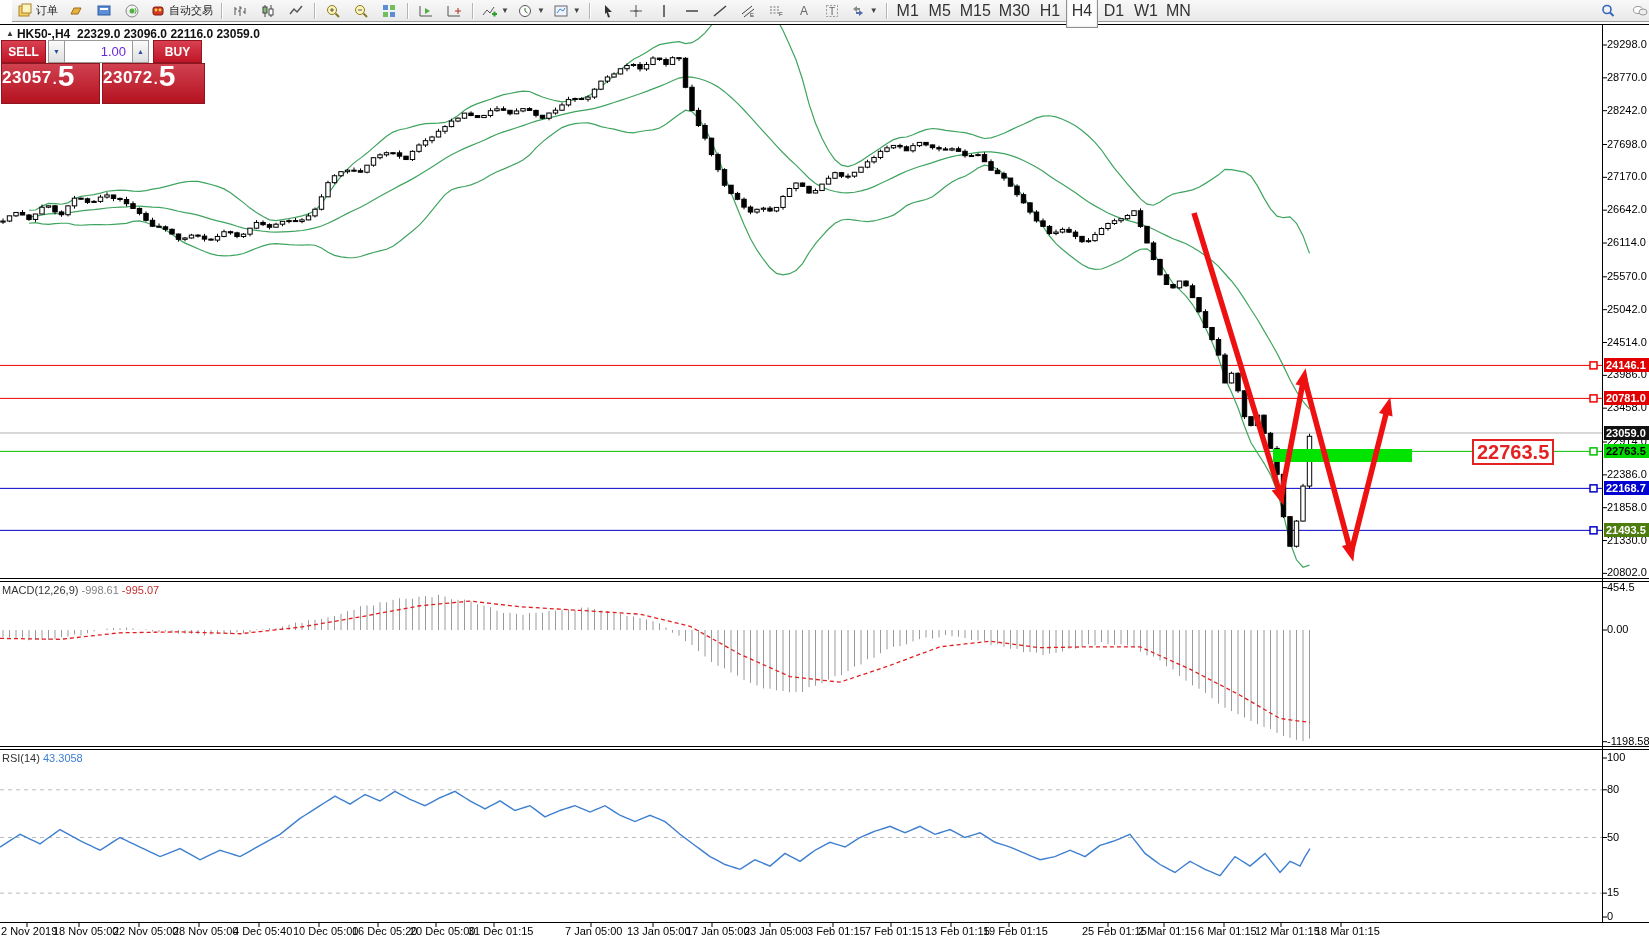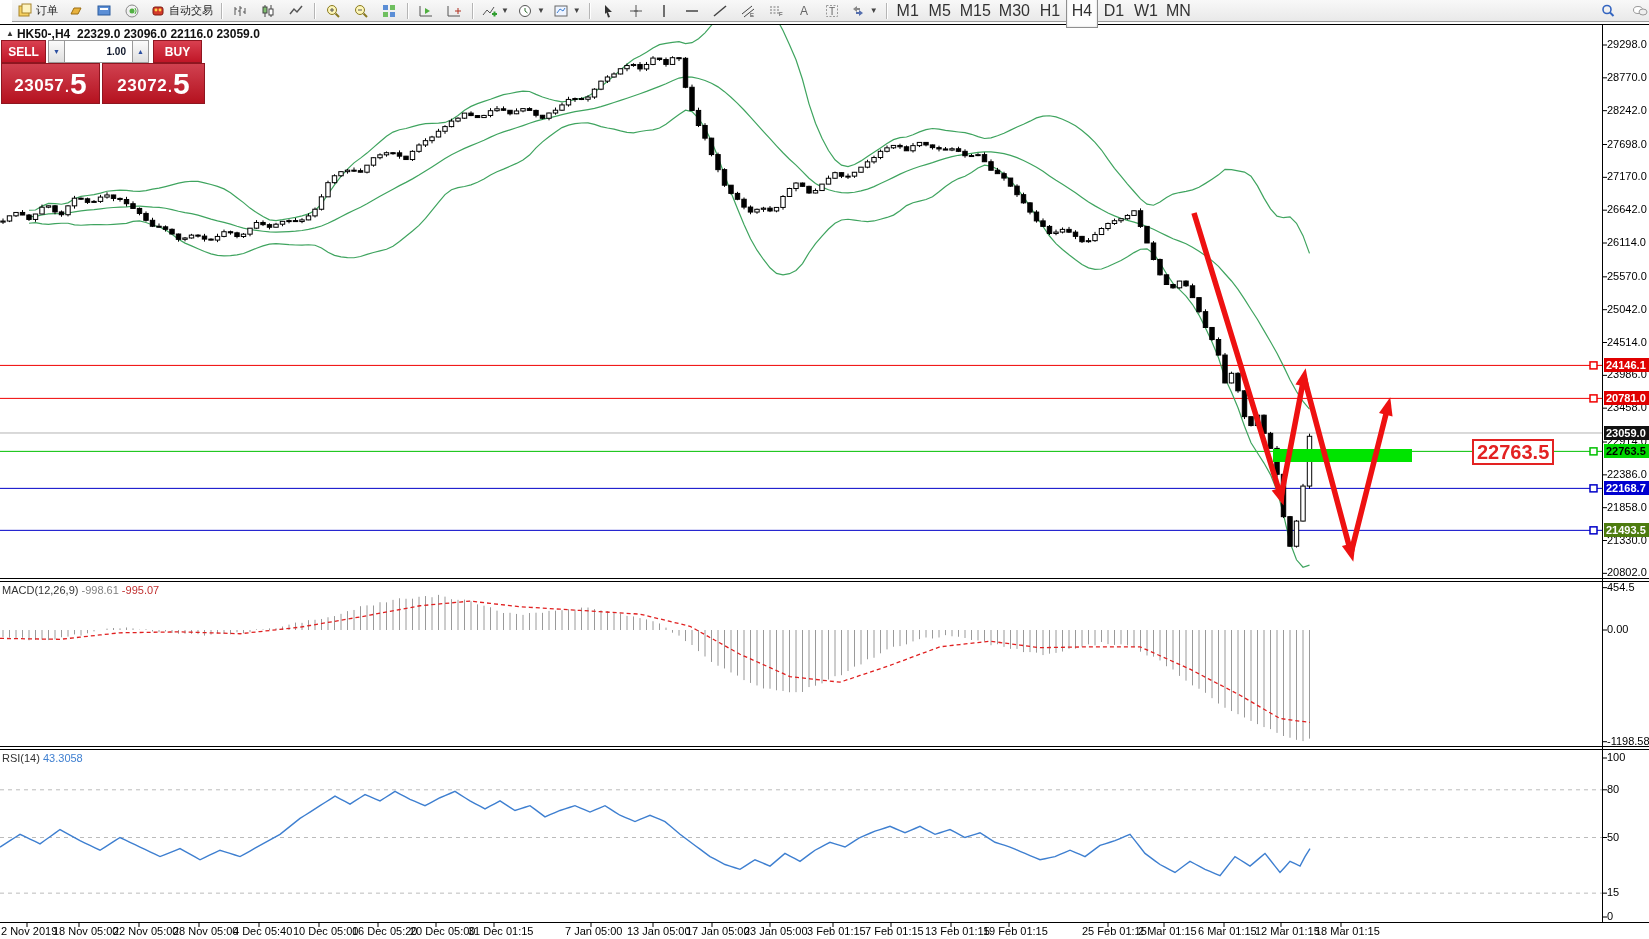--- a/index.html
+++ b/index.html
@@ -27,25 +27,25 @@
   
   #trade-panel{left:1px;top:40px;width:204px;z-index:25;font-family:"Liberation Sans",sans-serif;}
   #tp-row1{display:flex;height:23px;}
   .tp-btn{background:linear-gradient(#d94050,#c01627);color:#fff;font-weight:bold;font-size:12px;
           display:flex;align-items:center;justify-content:center;border:1px solid #8e1620;box-sizing:border-box;}
   #sell-btn{width:45px;}
   #buy-btn{width:49px;margin-left:4px;}
   .spin{width:17px;background:linear-gradient(#fbfbfb,#dfdfdf);border:1px solid #9a9a9a;box-sizing:border-box;
         display:flex;align-items:center;justify-content:center;font-size:7px;color:#2b4fa0;}
   #vol-field{width:67px;background:#fff;border:1px solid #9a9a9a;border-left:none;border-right:none;
-             box-sizing:border-box;font-size:10px;font-weight:bold;color:#0f172a;
+             box-sizing:border-box;font-size:13px;font-weight:normal;color:#6d28d9;
              display:flex;align-items:center;justify-content:flex-end;padding-right:6px;}
   #tp-row2{display:flex;height:41px;margin-top:0px;}
   .tp-price{background:linear-gradient(#d04150,#b5121f);color:#fff;display:flex;align-items:flex-end;
-            justify-content:center;border:1px solid #8e1620;box-sizing:border-box;padding-bottom:5px;}
+            border:1px solid #8e1620;box-sizing:border-box;padding-bottom:13px;}
   #sell-price{width:99px;}
   #buy-price{width:103px;margin-left:2px;}
   .pr-main{font-size:17px;font-weight:bold;letter-spacing:0.5px;line-height:24px;}
   .pr-dot{font-size:14px;font-weight:bold;margin:0 1px;line-height:22px;}
   .pr-big{font-size:30px;font-weight:bold;line-height:28px;}
   
   .tick-label{position:absolute;font-size:11px;color:#000;}
   .plabel{position:absolute;left:1604px;width:46px;height:14px;font-size:11px;font-weight:bold;
           display:flex;align-items:center;justify-content:flex-start;padding-left:2px;box-sizing:border-box;z-index:15;}
   .ind-label{font-size:11px;color:#333;z-index:12;}

